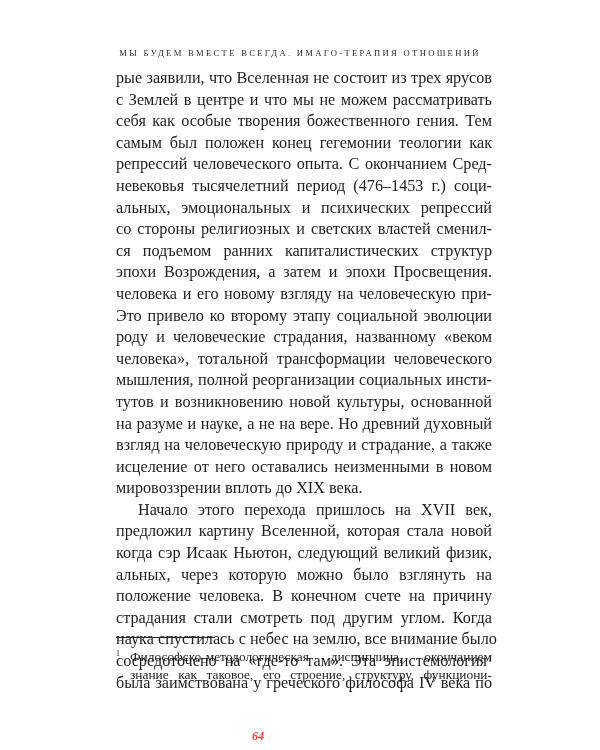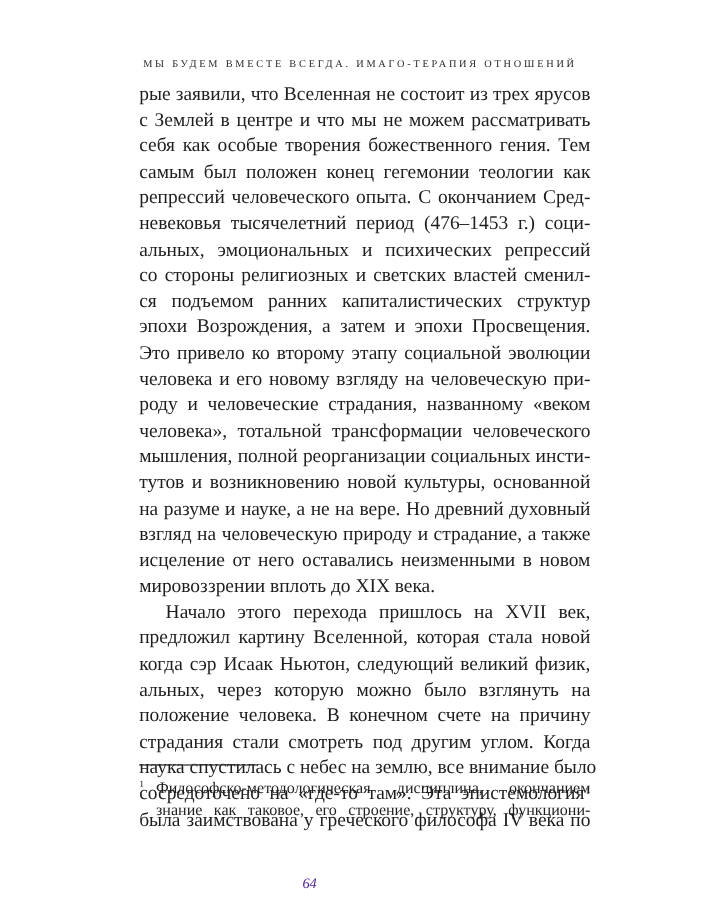--- a/index.html
+++ b/index.html
@@ -98,41 +98,42 @@
       font-style: italic;
     }
     .page-number {
       position: absolute;
       top: 729px;
       left: 0;
       width: 516px;
       text-align: center;
       font-size: 12px;
       font-style: italic;
-      color: #4c1d95;
+      color: #ef4444;
+      font-weight: bold;
     }
   </style>
 </head>
 <body>
 
 <div class="running-head">МЫ БУДЕМ ВМЕСТЕ ВСЕГДА. ИМАГО-ТЕРАПИЯ ОТНОШЕНИЙ</div>
 
 <div class="body-text">
   <span class="line">рые заявили, что Вселенная не состоит из трех ярусов</span>
   <span class="line">с Землей в центре и что мы не можем рассматривать</span>
   <span class="line">себя как особые творения божественного гения. Тем</span>
   <span class="line">самым был положен конец гегемонии теологии как</span>
   <span class="line">репрессий человеческого опыта. С окончанием Сред-</span>
   <span class="line">невековья тысячелетний период (476–1453 г.) соци-</span>
   <span class="line">альных, эмоциональных и психических репрессий</span>
   <span class="line">со стороны религиозных и светских властей сменил-</span>
   <span class="line">ся подъемом ранних капиталистических структур</span>
   <span class="line">эпохи Возрождения, а затем и эпохи Просвещения.</span>
+  <span class="line">человека и его новому взгляду на человеческую при-</span>
   <span class="line">Это привело ко второму этапу социальной эволюции</span>
-  <span class="line">человека и его новому взгляду на человеческую при-</span>
   <span class="line">роду и человеческие страдания, названному «веком</span>
   <span class="line">человека», тотальной трансформации человеческого</span>
   <span class="line">мышления, полной реорганизации социальных инсти-</span>
   <span class="line">тутов и возникновению новой культуры, основанной</span>
   <span class="line">на разуме и науке, а не на вере. Но древний духовный</span>
   <span class="line">взгляд на человеческую природу и страдание, а также</span>
   <span class="line">исцеление от него оставались неизменными в новом</span>
   <span class="line last">мировоззрении вплоть до XIX века.</span>
   <span class="line indent">Начало этого перехода пришлось на XVII век,</span>
   <span class="line">предложил картину Вселенной, которая стала новой</span>

